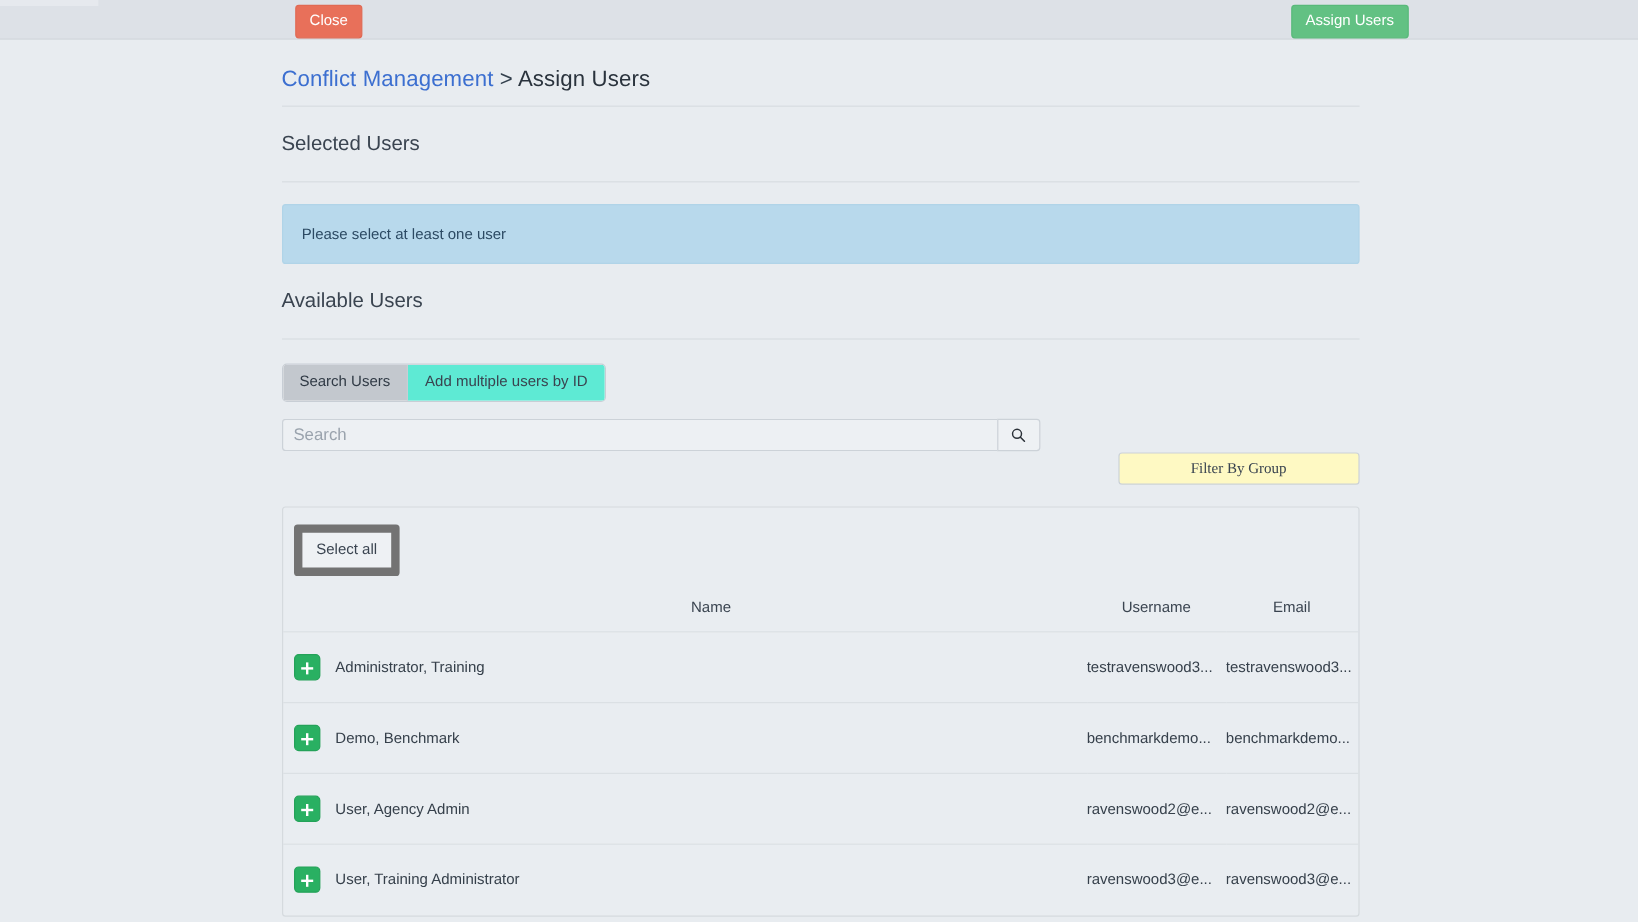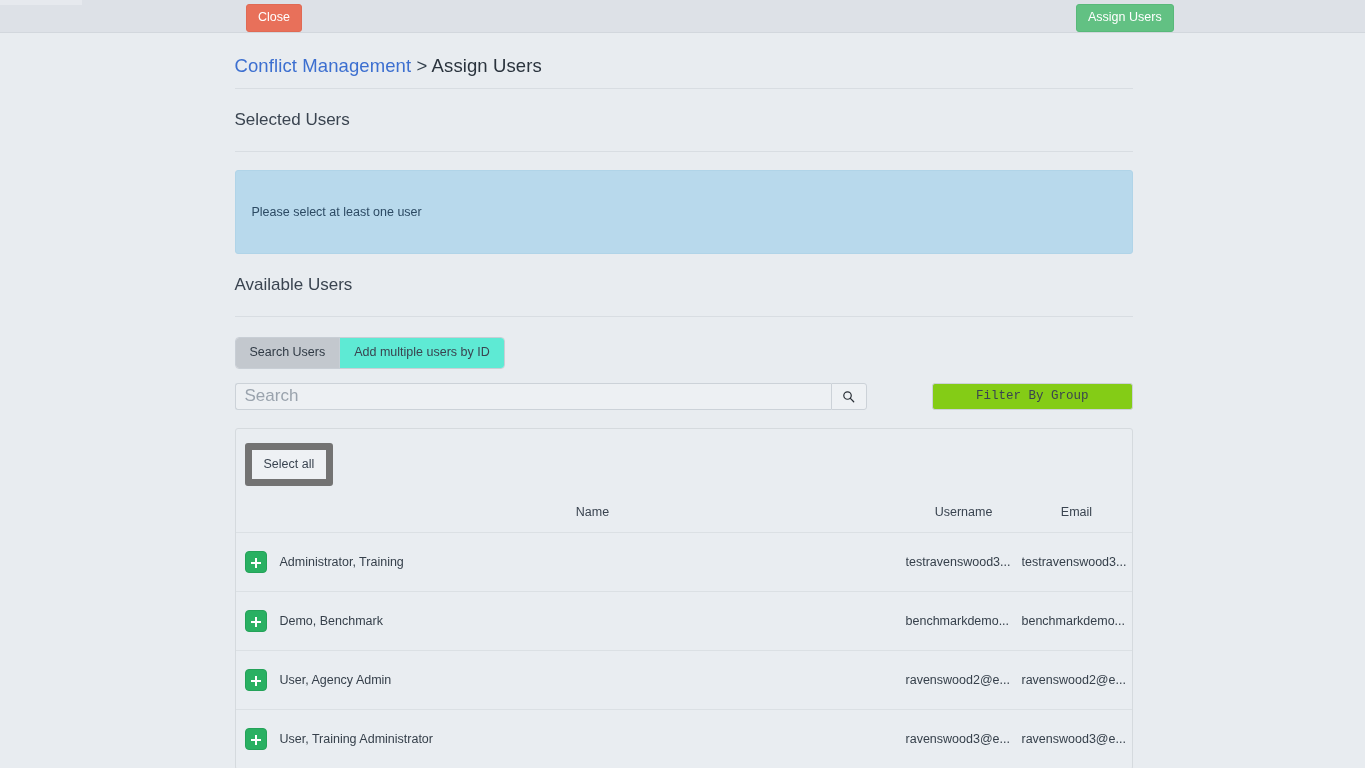--- a/index.html
+++ b/index.html
@@ -93,21 +93,21 @@
     margin: 21px 0 0 0;
     padding-bottom: 21px;
     border-bottom: 1px solid #d8dde2;
   }
 
   .alert-info {
     margin-top: 18px;
     background: #b8d9ec;
     border: 1px solid #b0d4e8;
     border-radius: 3px;
-    padding: 34px 16px;
+    padding: 17px 16px;
     color: #2c4a63;
     font-size: 12.5px;
   }
 
   
   .tabs {
     margin-top: 20px;
     display: inline-flex;
     border: 1px solid #c8ced5;
     border-radius: 4px;
@@ -139,21 +139,21 @@
     display: flex;
     width: 640px;
   }
   .search-input {
     flex: 1;
     height: 27px;
     border: 1px solid #ccd2d8;
     border-right: none;
     border-radius: 3px 0 0 3px;
     padding: 0 9px;
-    font-size: 17px;
+    font-size: 14px;
     background: #edf0f3;
     color: #3a4450;
     outline: none;
     font-family: "Liberation Sans", sans-serif;
   }
   .search-input::placeholder { color: #9aa3ad; }
   .search-btn {
     width: 36px;
     height: 27px;
     border: 1px solid #ccd2d8;
@@ -164,25 +164,26 @@
     align-items: center;
     justify-content: center;
     padding: 0;
   }
   .filter-btn {
     margin-left: 65px;
     width: 203px;
     height: 27px;
     border: 1px solid #ccd2d8;
     border-radius: 3px;
-    background: #84cc16;
-    color: #3a4450;
-    font-size: 12.5px;
-    cursor: pointer;
-    font-family: Liberation Mono, monospace;
+    background: #fef9c3;
+    color: #3a4450;
+    font-size: 12.5px;
+    cursor: pointer;
+    font-family: Liberation Serif, serif;
+    margin-top: 28px;
   }
 
   
   .users-panel {
     margin-top: 18px;
     border: 1px solid #d5dade;
     border-radius: 3px;
     background: #e9edf1;
   }
   .panel-head {

